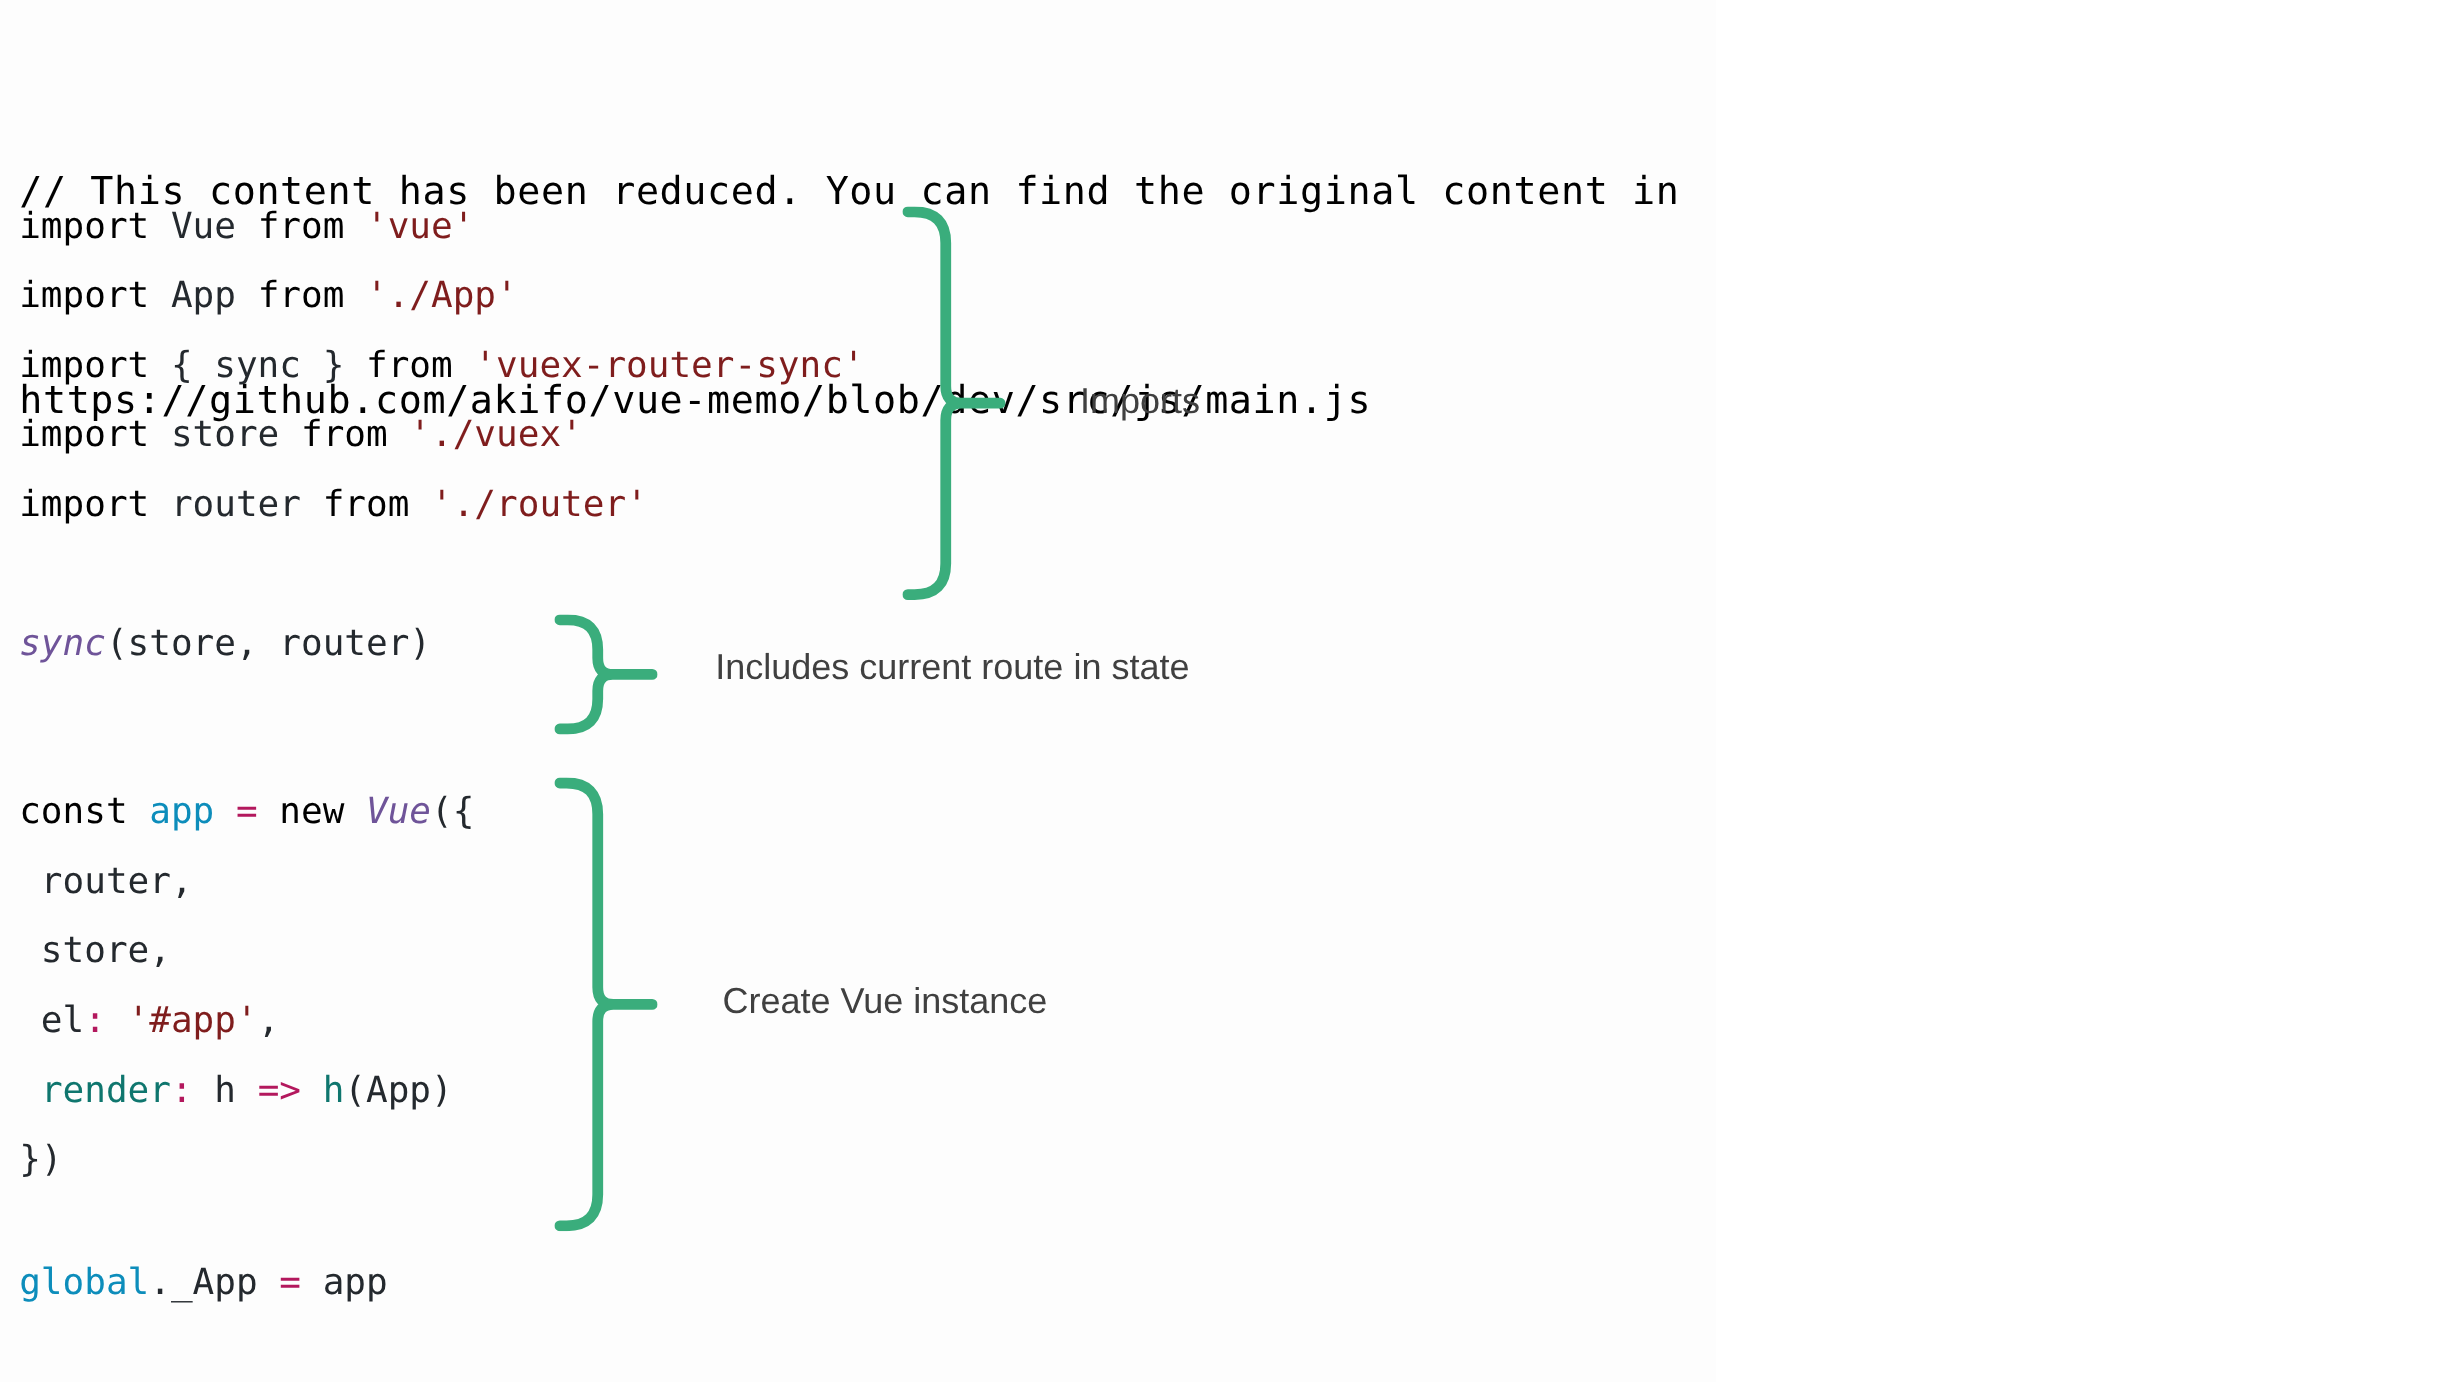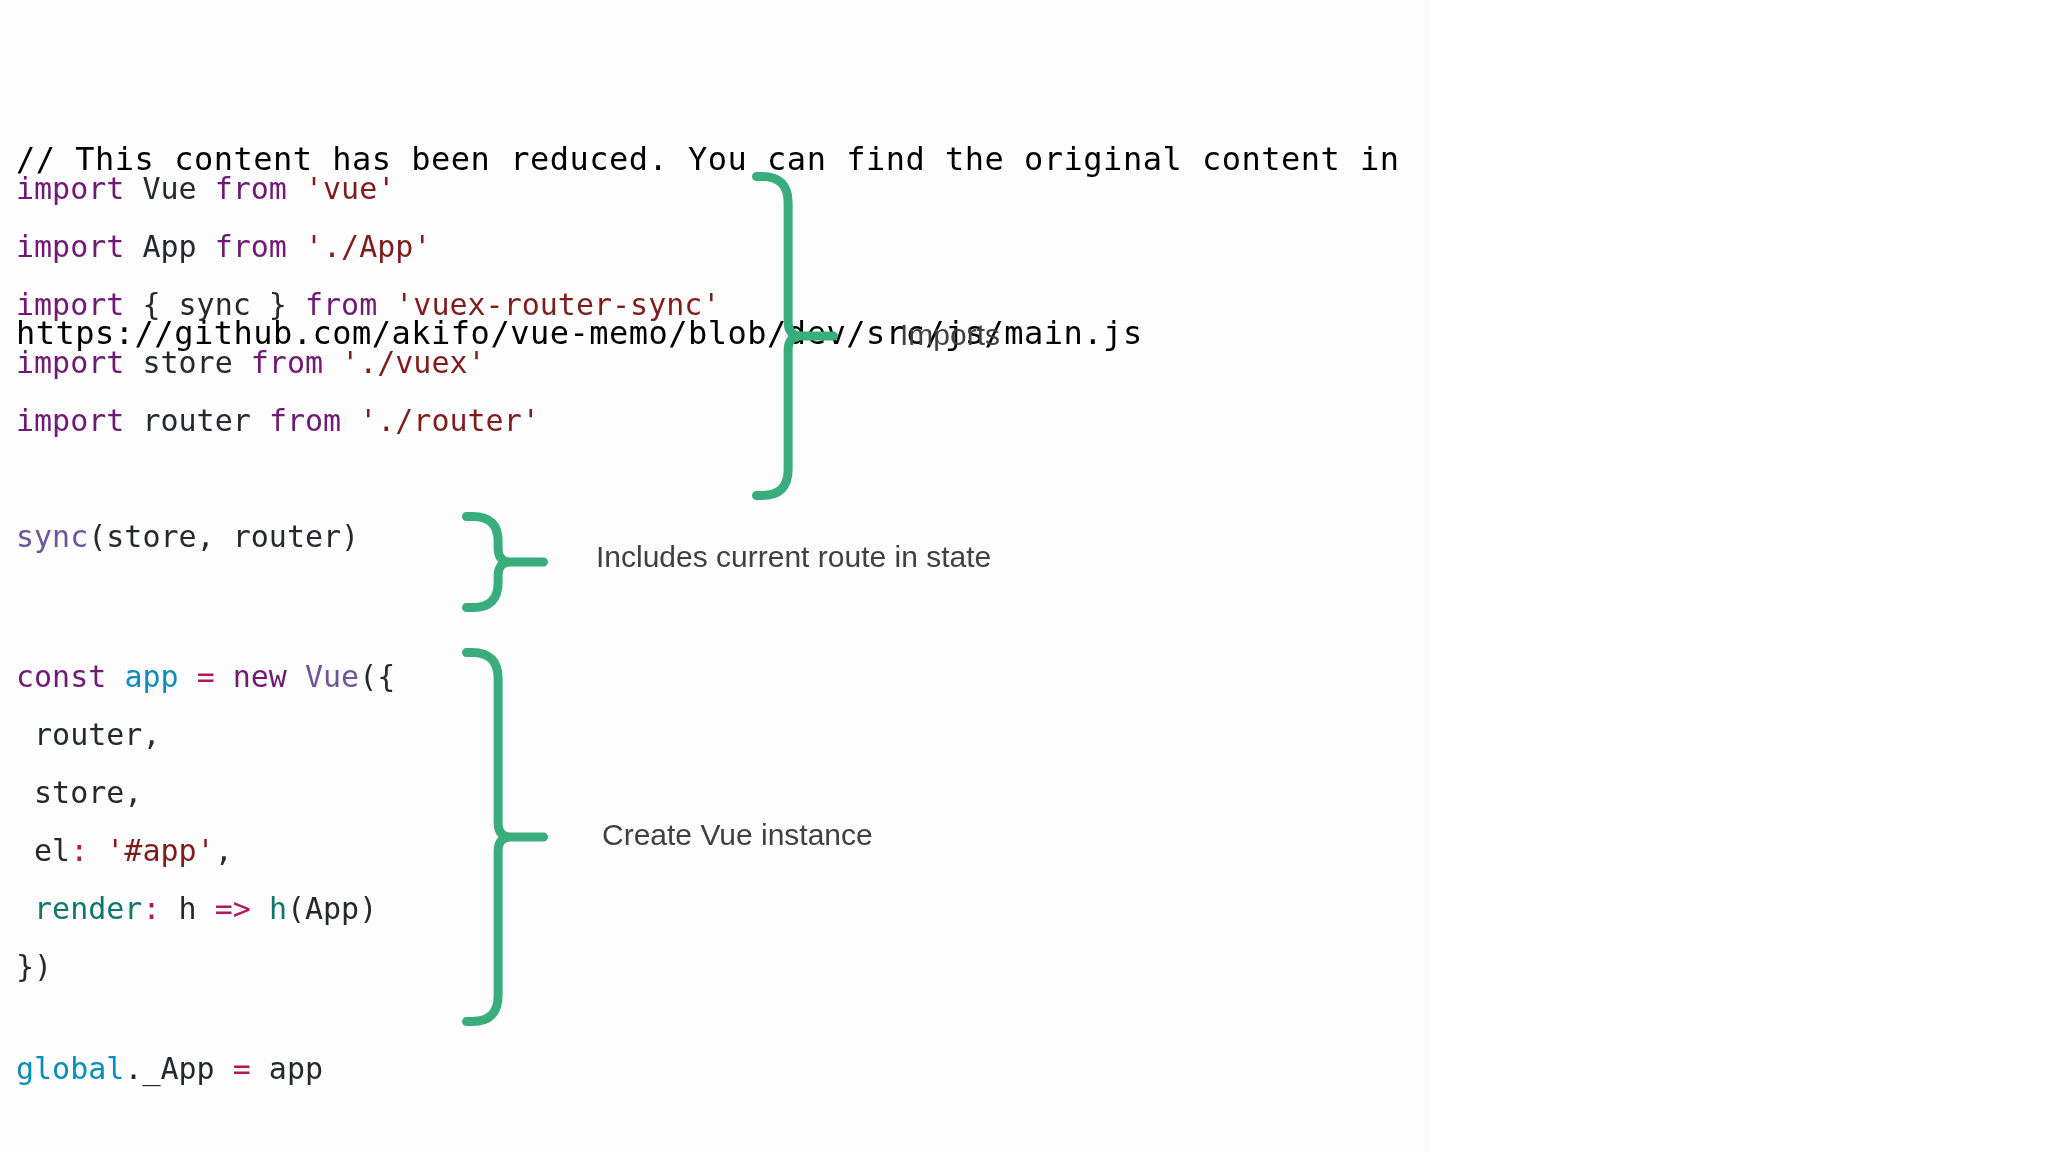--- a/index.html
+++ b/index.html
@@ -39,23 +39,23 @@
   .code-block {
     position: absolute;
     left: 16px;
     font-family: "DejaVu Sans Mono", "Liberation Mono", monospace;
     font-size: 30px;
     line-height: 58px;
     color: #24292e;
     white-space: pre;
   }
   .ln { display: block; height: 58px; white-space: pre; }
-  .kw   { color: #701a75; }
+  .kw   { color: #000000; }
   .str  { color: #7f1d1d; }
-  .fn   { color: #6f5499; }
+  .fn   { color: #6f5499; font-style: italic; }
   .var  { color: #0d8dbb; }
   .op   { color: #b3185d; }
   .pln  { color: #24292e; }
   .prop { color: #0f766e; }
 
   .annot-label {
     position: absolute;
     font-family: "Liberation Sans", "DejaVu Sans", sans-serif;
     font-size: 30px;
     color: #404040;

